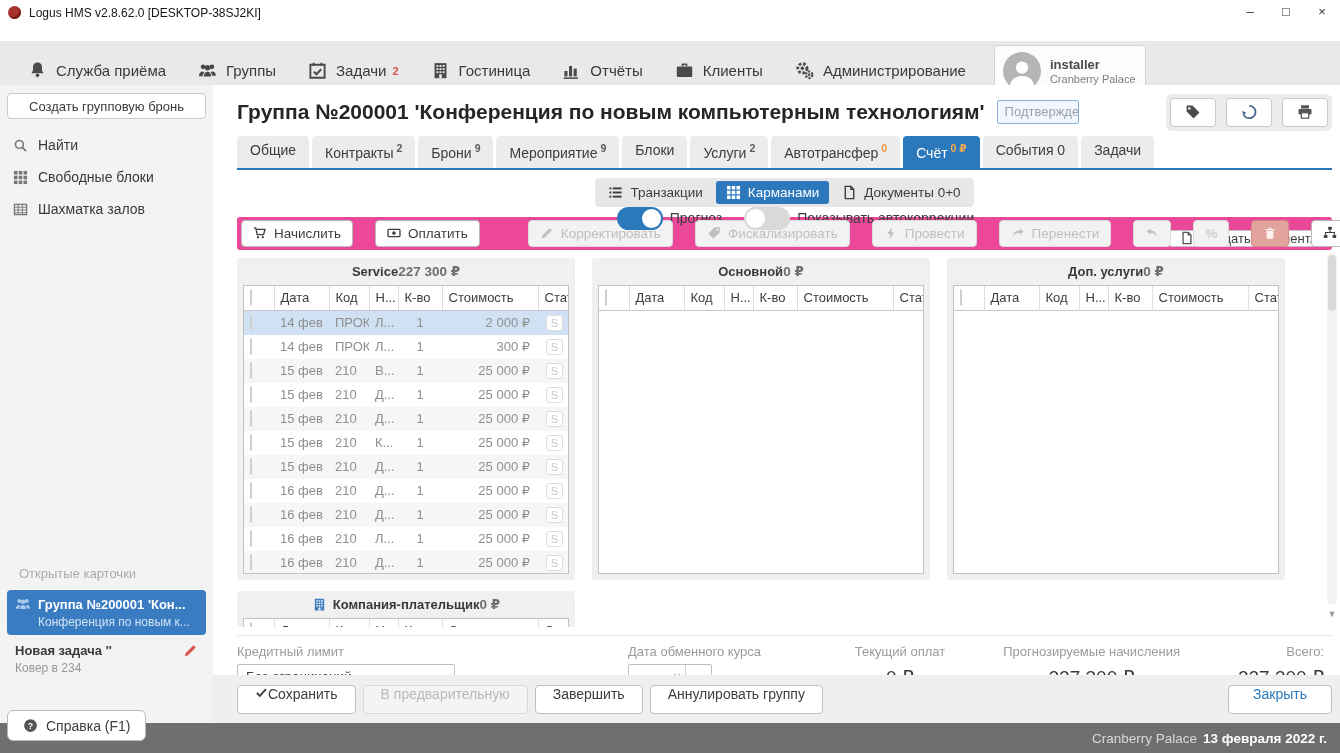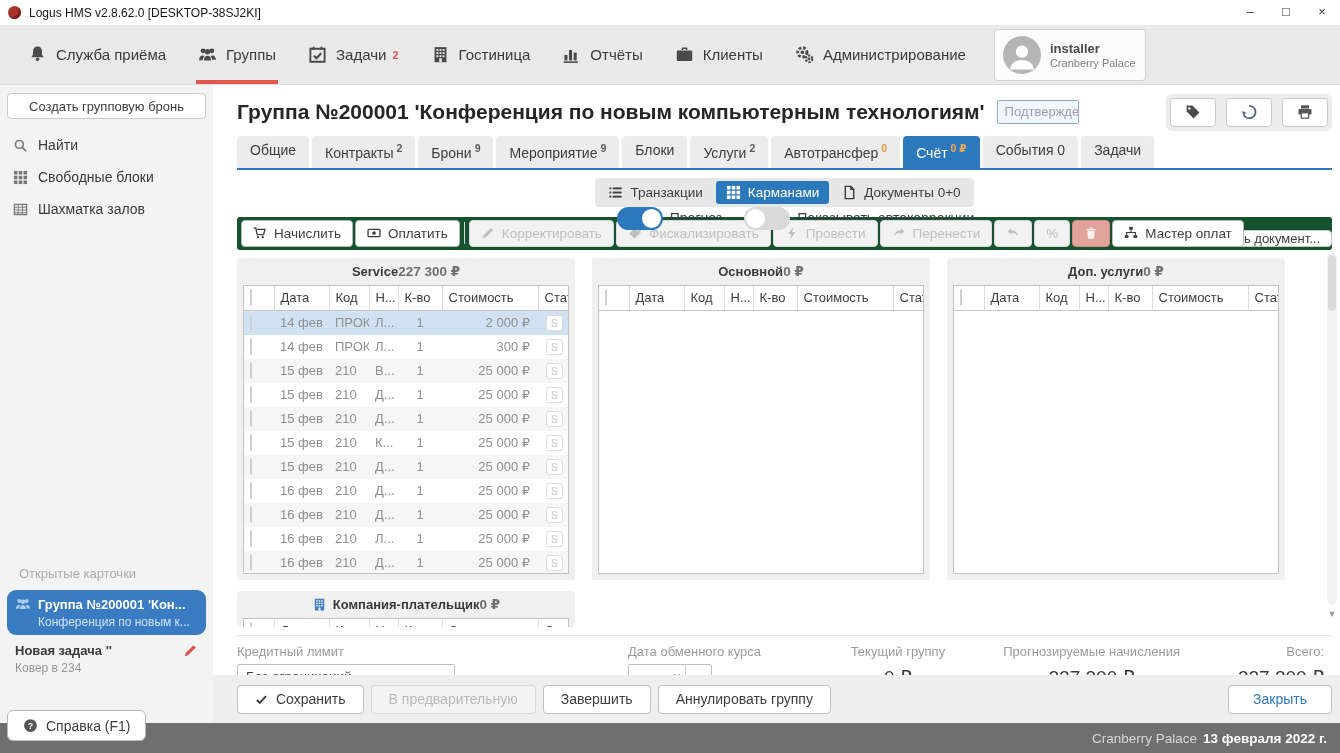--- a/index.html
+++ b/index.html
@@ -13,21 +13,21 @@
 
   
   .titlebar { height:25px; display:flex; align-items:center; padding-left:8px; background:#fff; }
   .logo { width:13px; height:13px; border-radius:50%; background:#a8322c; flex:none;
           box-shadow:inset -2px -2px 0 #7d201c; }
   .tb-title { font-size:12px; margin-left:8px; color:#151515; }
   .win-controls { margin-left:auto; display:flex; height:100%; }
   .win-controls span { width:36px; text-align:center; font-size:13px; color:#333; line-height:24px; cursor:default; }
 
   
-  .topnav { position:absolute; top:25px; left:0; right:0; height:60px; background:#e9e9e9;
+  .topnav { position:absolute; top:41px; left:0; right:0; height:60px; background:#e9e9e9;
             display:flex; align-items:center; padding-left:12px; border-bottom:1px solid #dcdcdc; }
   #topnav-items { display:flex; height:100%; }
   .nav-item { position:relative; display:flex; align-items:center; gap:9px; padding:0 16px;
               font-size:15px; color:#3a3a3a; cursor:pointer; white-space:nowrap; }
   .nav-item .icon { display:flex; color:#4a4a4a; }
   .nav-item .icon svg { width:19px; height:19px; }
   .nav-item sup { color:#d9534f; font-size:11px; font-weight:bold; margin-left:-3px; }
   .nav-item.active::after { content:""; position:absolute; left:14px; right:14px; bottom:0; height:4px; background:#e2574c; }
   .search-box { margin-left:auto; width:180px; height:27px; background:#fff; border:1px solid #c6c6c6;
                 border-radius:3px; display:flex; align-items:center; padding:0 7px; gap:5px; }
@@ -48,21 +48,21 @@
   .sidebar { position:absolute; top:85px; left:0; width:213px; bottom:30px; background:#f3f3f3; }
   .create-btn { display:block; margin:8px 7px 10px; width:199px; height:26px; background:#fff;
                 border:1px solid #c9c9c9; border-radius:4px; font-size:13px; color:#3d3d3d;
                 font-family:inherit; cursor:pointer; }
   .side-item { display:flex; align-items:center; gap:10px; padding:8px 13px; font-size:14px; color:#3a3a3a; cursor:pointer; }
   .side-item .icon { display:flex; color:#787878; }
   .side-item .icon svg { width:15px; height:15px; }
   .sidebar-bottom { position:absolute; bottom:40px; left:0; right:0; }
   .cards-label { color:#ababab; font-size:13px; padding:5px 19px 7px; }
   .card { margin:2px 7px; border-radius:4px; padding:6px 8px; cursor:pointer; }
-  .card.selected { background:#3a7cc2;border-radius:9px; }
+  .card.selected { background:#3a7cc2; }
   .card-title-row { display:flex; align-items:center; gap:7px; }
   .card-title { font-size:13px; font-weight:bold; color:#3a3a3a; white-space:nowrap; overflow:hidden; }
   .card.selected .card-title { color:#fff; }
   .card .icon { display:flex; color:#a9cbe9; flex:none; }
   .card .icon svg { width:16px; height:16px; }
   .card-sub { font-size:12px; color:#979797; margin-top:3px; white-space:nowrap; overflow:hidden; }
   .card.selected .card-sub { color:#cfe3f6; margin-left:23px; }
   .edit-pencil { margin-left:auto; display:flex; color:#d9534f; }
   .edit-pencil svg { width:15px; height:15px; }
   .help-btn { position:absolute; left:7px; bottom:12px; z-index:10; height:31px; background:#fff;
@@ -111,22 +111,22 @@
   .toggle { width:46px; height:23px; border-radius:12px; position:relative; background:#d9d9d9; flex:none; }
   .toggle.on { background:#2b78bd; }
   .toggle .knob { position:absolute; top:2px; left:2px; width:19px; height:19px; border-radius:50%; background:#fff; }
   .toggle.on .knob { left:auto; right:2px; }
   .create-doc { margin-left:auto; display:flex; gap:7px; height:28px; background:#fff;
                 border:1px solid #c3c3c3; border-radius:4px; padding:0 11px; font-size:13px; color:#3d3d3d;
                 font-family:inherit; cursor:pointer; }
   .create-doc .icon { display:flex; color:#555; }
   .create-doc svg { width:14px; height:14px; }
 
-  .actions-bar { margin-top:7px; background:#14532d; border-radius:3px; padding:3px 4px;
-                 display:flex; align-items:center; gap:2px; }
+  .actions-bar { margin-top:7px; background:#ec4899; border-radius:3px; padding:3px 4px;
+                 display:flex; align-items:center; gap:22px; }
   .abtn { display:flex; align-items:center; gap:7px; height:27px; padding:0 11px; background:#fff;
           border:1px solid #b9b9b9; border-radius:4px; font-size:13.5px; color:#3d3d3d;
           font-family:inherit; cursor:pointer; white-space:nowrap; }
   .abtn .icon { display:flex; }
   .abtn svg { width:14px; height:14px; }
   .abtn.disabled { background:#f2f2f2; border-color:#dadada; color:#bfbfbf; }
   .abtn.danger { background:#e2a39c; border-color:#cf8c84; color:#fdf2f0; }
   .asep { width:1px; height:22px; background:#d7d7d7; margin:0 2px; }
 
   .panels { display:flex; gap:17px; margin-top:8px; }
@@ -169,21 +169,21 @@
   .date-combo .caret { padding:0 6px; cursor:pointer; }
   .totals { margin-left:auto; display:flex; gap:58px; padding-right:4px; }
   .tblock { text-align:center; }
   .tblock:last-child { text-align:right; }
   .tlabel { font-size:13px; color:#9b9b9b; }
   .tvalue { font-size:19px; color:#3a3a3a; margin-top:7px; }
 
   .bottom-bar { position:absolute; left:0; right:0; bottom:0; height:48px; background:#efefef;
                 display:flex; align-items:center; padding:0 8px 0 24px; gap:7px; }
   .bbtn { height:29px; padding:0 17px; background:#fff; border:1px solid #c0c0c0; border-radius:4px;
-          font-size:14px; color:#3d3d3d; display:flex; align-items:center; gap:8px;
+          font-size:14px; color:#3d3d3d; display:flex; align-items:flex-start; gap:0;
           font-family:inherit; cursor:pointer; white-space:nowrap; }
   .bbtn .icon { display:flex; color:#3d3d3d; }
   .bbtn svg { width:13px; height:13px; }
   .bbtn.disabled { color:#b9b9b9; border-color:#d9d9d9; background:#f4f4f4; }
   .bbtn.close { margin-left:auto; color:#2b78bd; width:104px; justify-content:center; }
 
   .vscroll { position:absolute; right:3px; top:168px; width:10px; height:352px; background:#f4f4f4; border-radius:5px; }
   .vthumb { position:absolute; top:2px; left:1px; width:8px; height:56px; background:#dadada; border-radius:4px; }
   .varrow { position:absolute; bottom:-14px; left:0; width:10px; text-align:center; color:#9a9a9a; font-size:9px; }
 </style>
@@ -840,21 +840,21 @@
         <label class="flabel">Дата обменного курса</label>
         <div class="date-combo">
           <input value="" style="">
           <span class="clear-x">×</span>
           <span class="combo-sep"></span>
           <span class="caret">▾</span>
         </div>
       </div>
       <div class="totals" id="totals">
           <div class="tblock">
-     <div class="tlabel">Текущий группу</div>
+     <div class="tlabel">Текущий оплат</div>
      <div class="tvalue">0 ₽</div>
    </div>
           <div class="tblock">
      <div class="tlabel">Прогнозируемые начисления</div>
      <div class="tvalue">227 300 ₽</div>
    </div>
           <div class="tblock">
      <div class="tlabel">Всего:</div>
      <div class="tvalue">227 300 ₽</div>
    </div>

